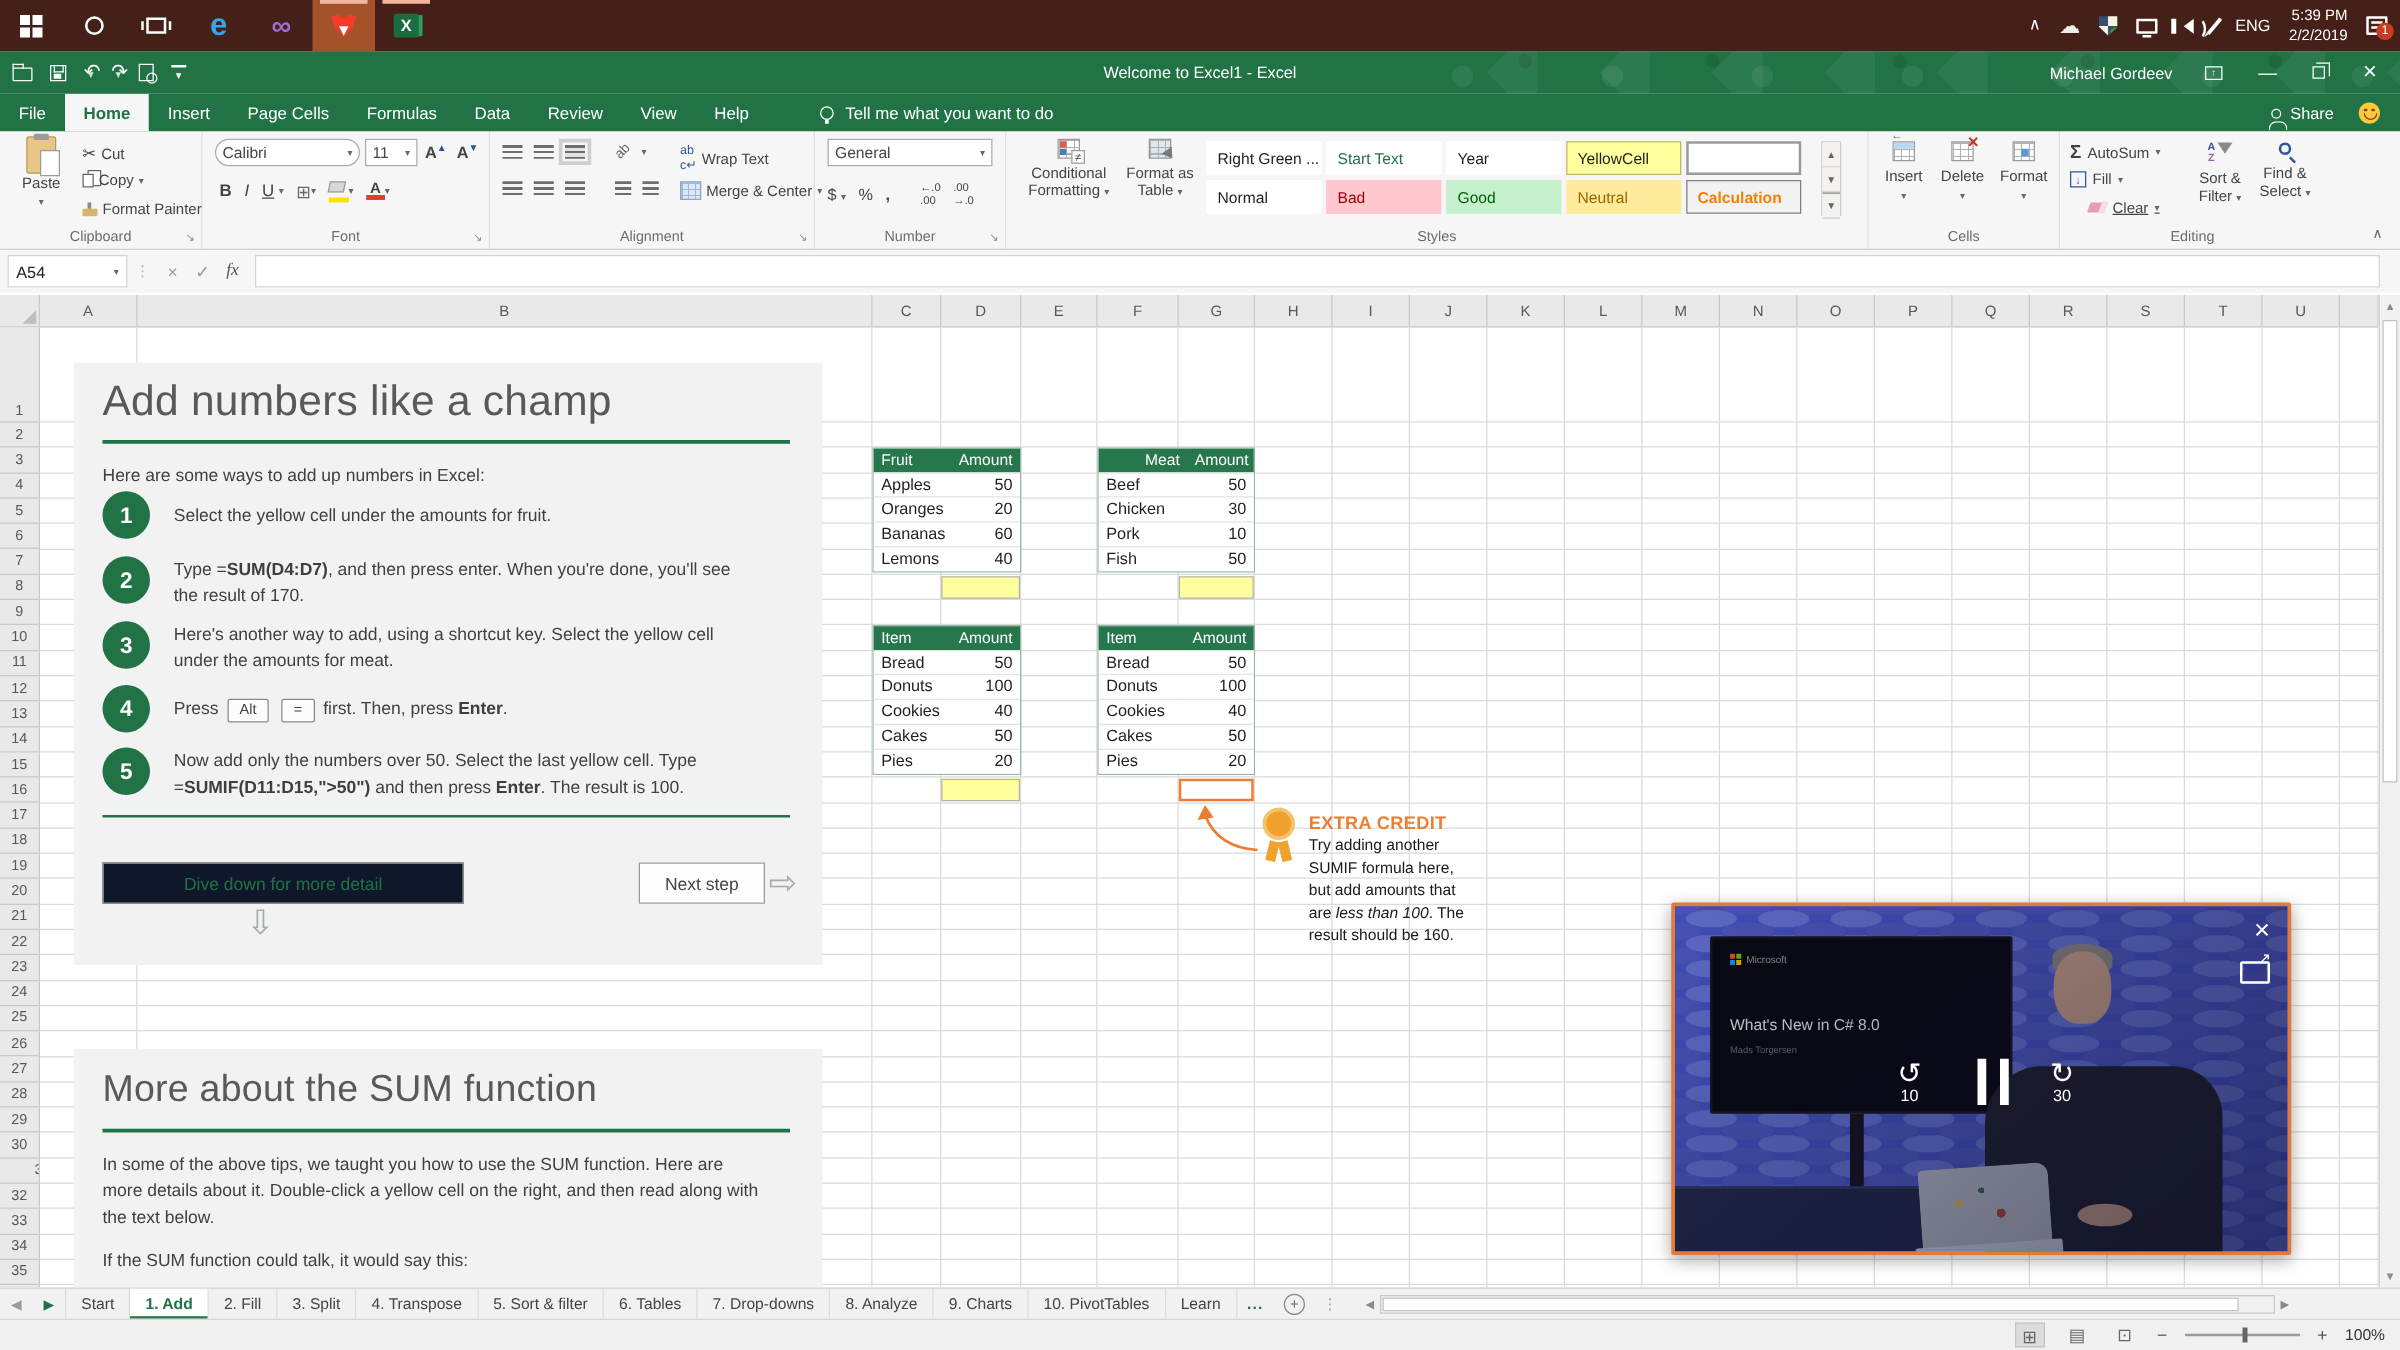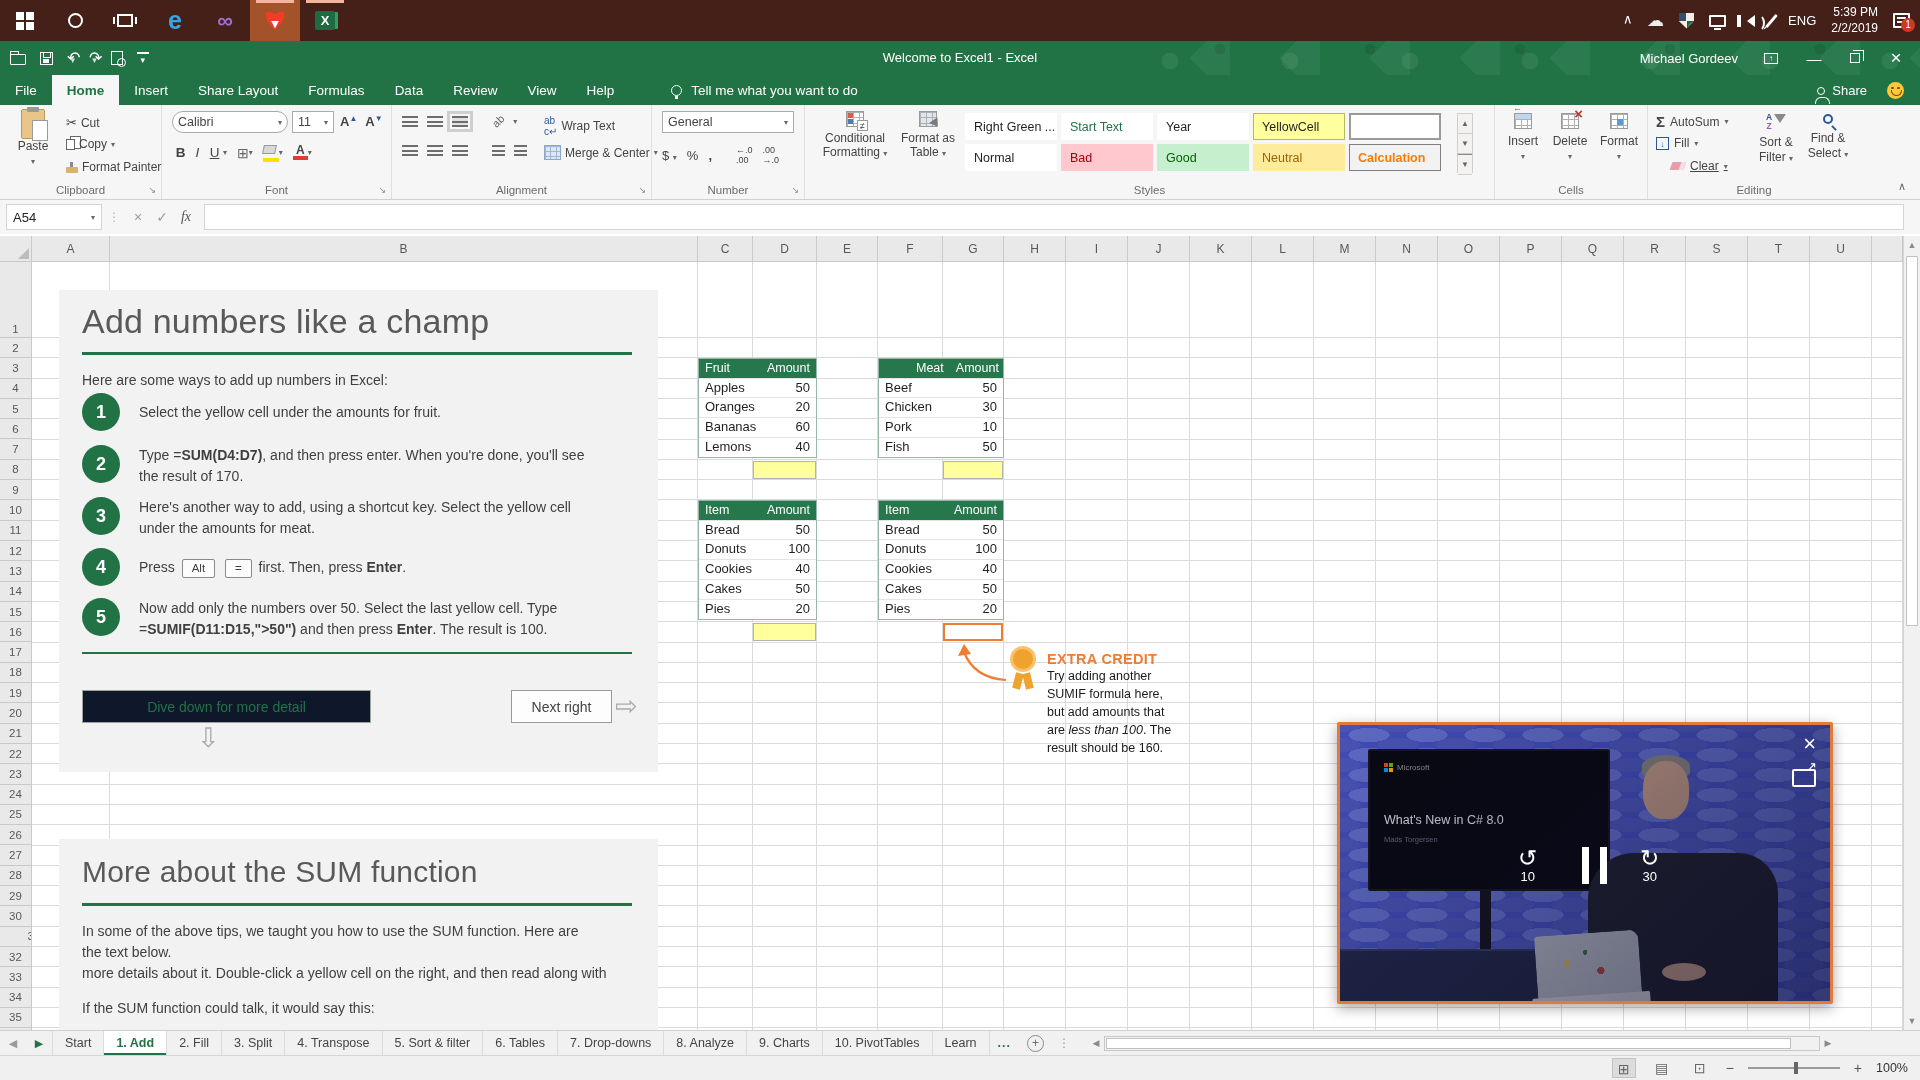--- a/index.html
+++ b/index.html
@@ -319,21 +319,21 @@
       <span class="i-restore"></span>
       <span class="wc" style="font-size:19px;">×</span>
     </div>
   </div>
 
   <div id="ribbon-tabs">
     <div id="rtab-list" style="display:flex;align-items:stretch;">
         <div class="rtab">File</div>
         <div class="rtab active">Home</div>
         <div class="rtab">Insert</div>
-        <div class="rtab">Share Layout</div>
+        <div class="rtab">Page Cells</div>
         <div class="rtab">Formulas</div>
         <div class="rtab">Data</div>
         <div class="rtab">Review</div>
         <div class="rtab">View</div>
         <div class="rtab">Help</div>
       </div>
     <div id="tellme">
       <span class="bulb"></span>
       <span>Tell me what you want to do</span>
     </div>
@@ -687,32 +687,32 @@
             <div class="step-circle">5</div>
             <div class="step-text body-text">Now add only the numbers over 50. Select the last yellow cell. Type<br>=<b>SUMIF(D11:D15,"&gt;50")</b> and then press <b>Enter</b>. The result is 100.</div>
           </div>
         </div>
       <div class="green-rule" style="top:362px;height:2px;"></div>
       <div class="tut-btn" id="dive-btn" style="left:23px;top:400px;width:289px;">
           <span>Dive down for more detail</span>
         </div>
       <div class="block-arrow" style="left:138px;top:432px;">⇩</div>
       <div class="tut-btn" id="next-btn" style="left:452px;top:400px;width:101px;">
-          <span>Next right</span>
+          <span>Next step</span>
         </div>
       <div class="block-arrow" style="left:556px;top:400px;">⇨</div>
     </div>
 
     <div class="card" id="card2" style="left:27px;top:577px;width:599px;height:191px;">
       <div class="card-title" style="top:16px;font-size:30px;">More about the SUM function</div>
       <div class="green-rule" style="top:64px;"></div>
       <div id="card2-lines" class="body-text abs" style="left:23px;top:82px;">
           <div>In some of the above tips, we taught you how to use the SUM function. Here are</div>
+          <div>more details about it. Double-click a yellow cell on the right, and then read along with</div>
           <div>the text below.</div>
-          <div>more details about it. Double-click a yellow cell on the right, and then read along with</div>
           <div style="height:14px;"></div>
           <div>If the SUM function could talk, it would say this:</div>
         </div>
     </div>
 
     <div id="tables">
         <div class="xtable" style="left: 666px; top: 96.3px; width: 119px;">
           <div class="xt-head">
             <div style="width: 55px; height: 18.3px;">Fruit</div>
             <div class="num" style="width: 64px;">Amount</div>

